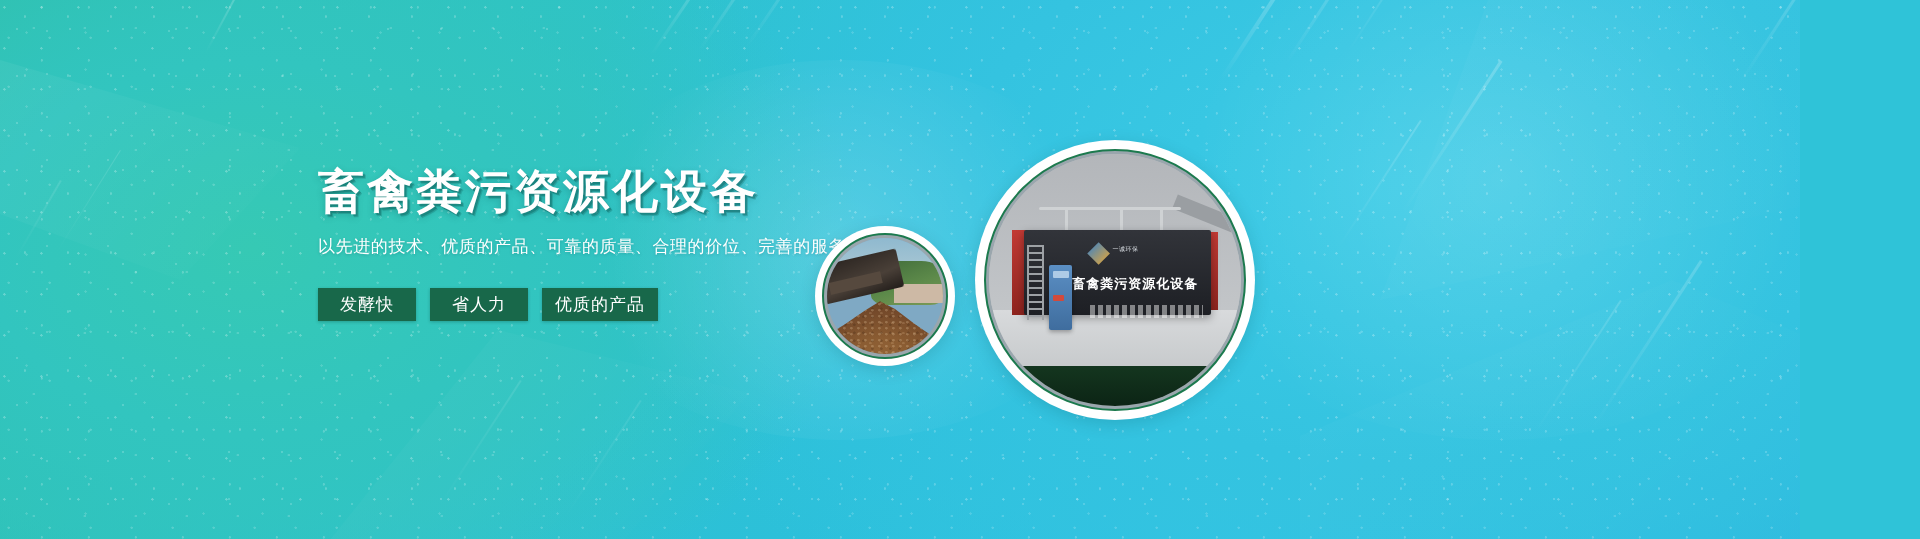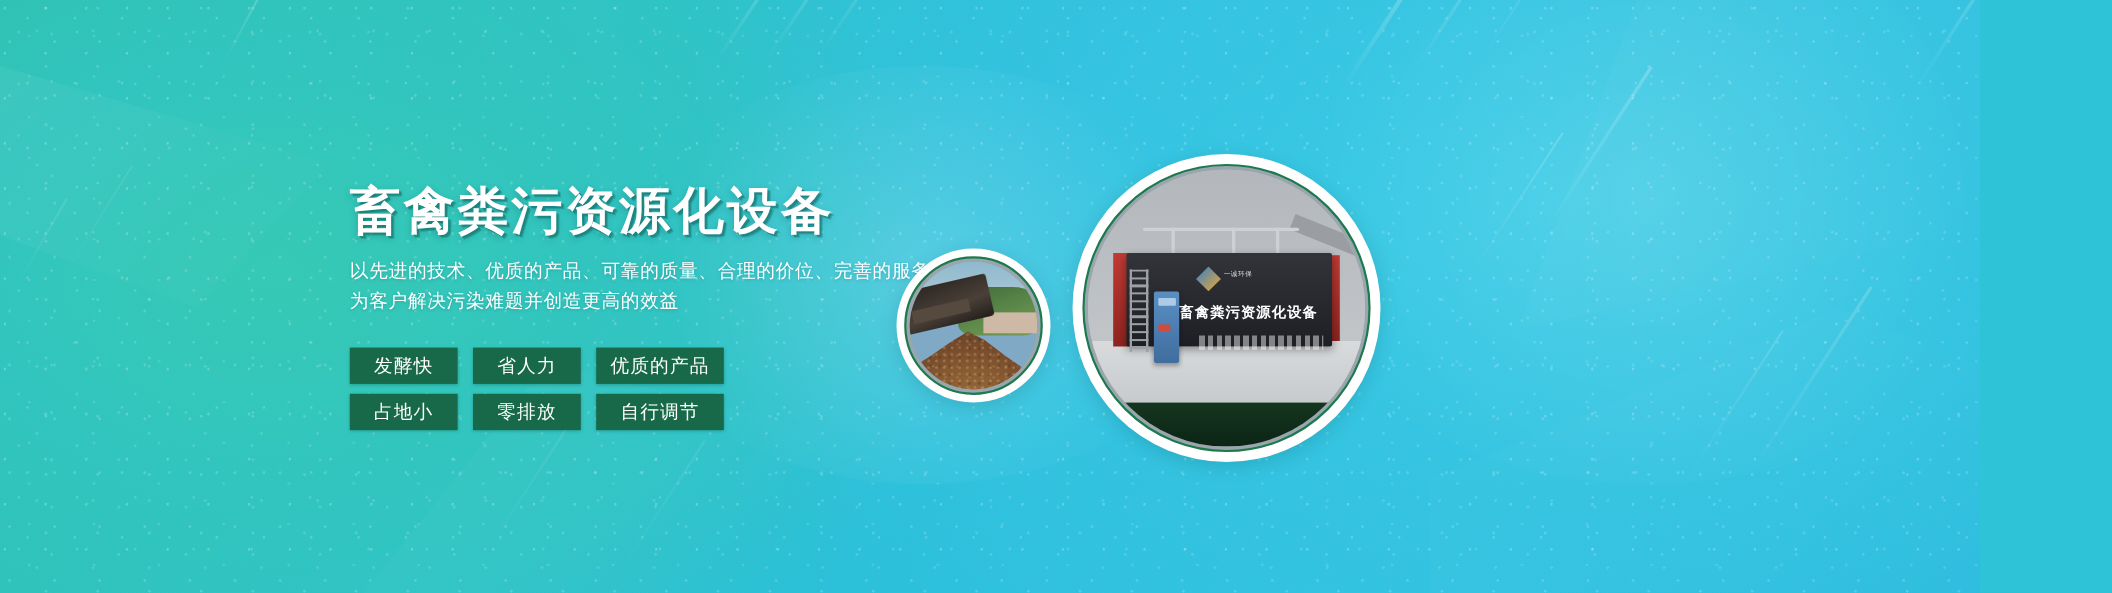--- a/index.html
+++ b/index.html
@@ -208,33 +208,27 @@
     <div class="glow-blob" style="left:560px;  top:60px;  width:560px; height:380px;"></div>
     <div class="glow-blob" style="left:1150px; top:-80px; width:700px; height:520px; opacity:.7;"></div>
   </div>
 
   <div class="copy">
 
     <div class="headline">畜禽粪污资源化设备</div>
 
     <div class="subcopy">
       <div class="subline">以先进的技术、优质的产品、可靠的质量、合理的价位、完善的服务</div>
-      <div class="subline">为客户解决污染难题并创造更高的效益</div>
     </div>
 
     <div class="chips">
       <div class="chip-row">
         <div class="chip">发酵快</div>
         <div class="chip">省人力</div>
         <div class="chip" style="width:116px;">优质的产品</div>
-      </div>
-      <div class="chip-row">
-        <div class="chip">占地小</div>
-        <div class="chip">零排放</div>
-        <div class="chip" style="width:116px;">自行调节</div>
       </div>
     </div>
 
   </div>
 
   <div class="photo-circle" id="circle-compost">
     <div class="ring">
       <div class="inner">
         <div class="compost-scene">
           <div class="compost-sky"></div>

